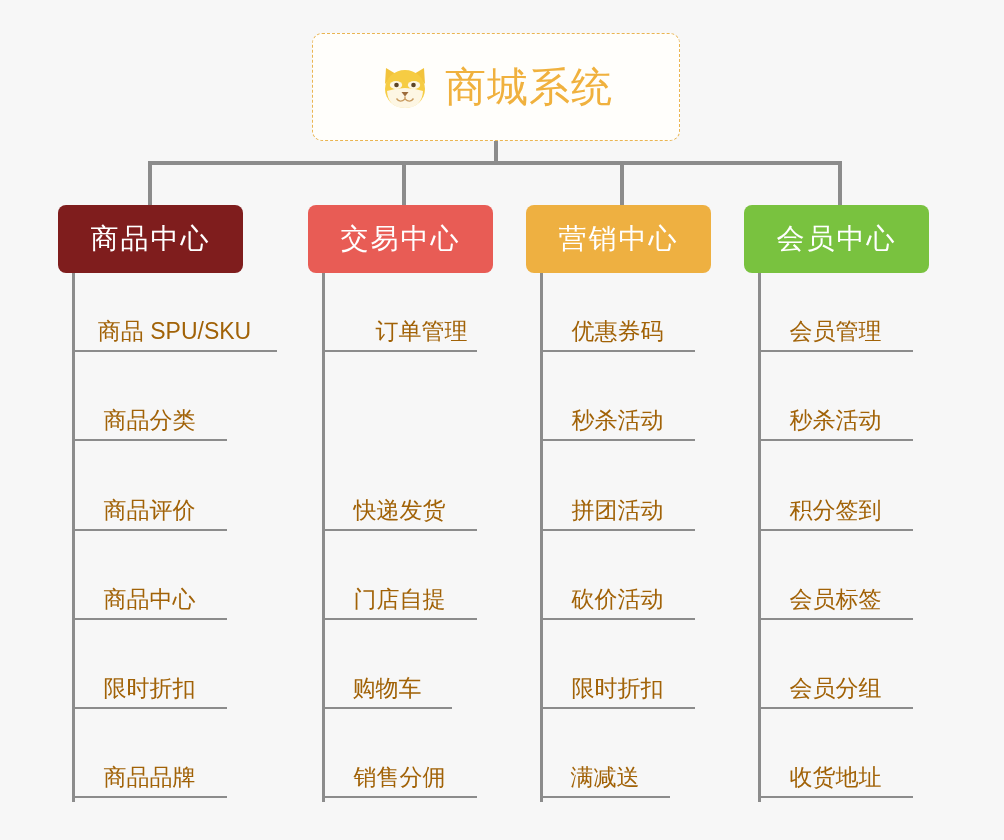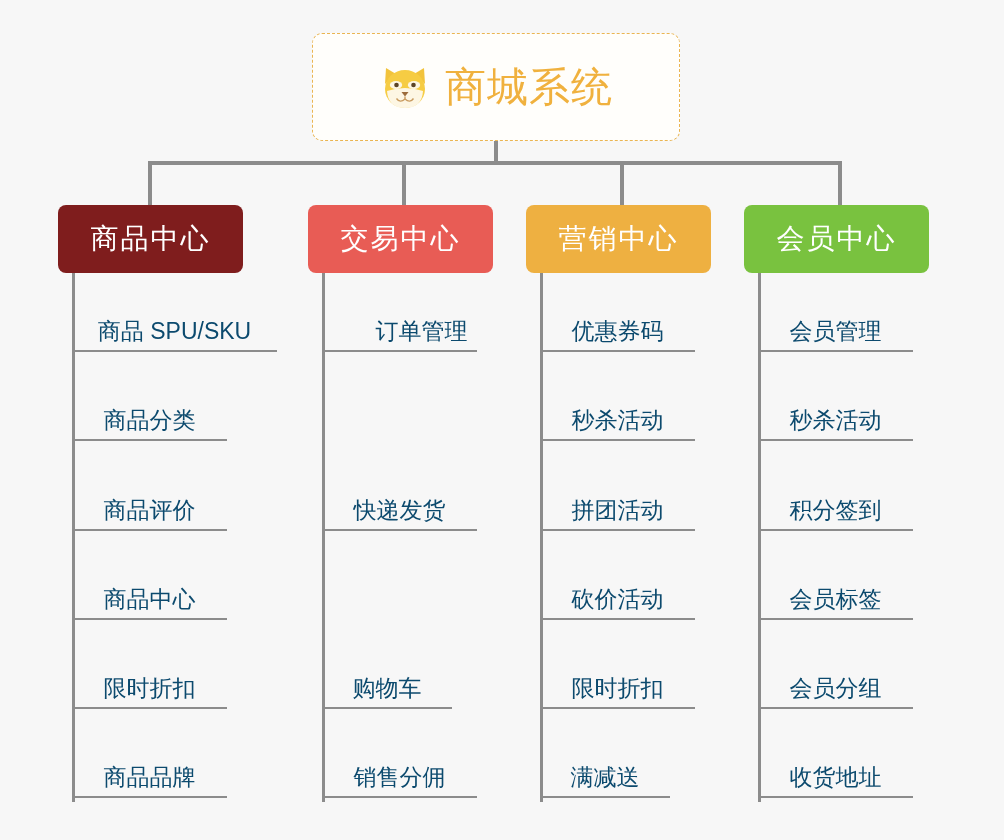--- a/index.html
+++ b/index.html
@@ -77,21 +77,21 @@
   .branch-stem {
     position: absolute;
     width: 3px;
     background: #8c8c8c;
   }
   .leaf {
     position: absolute;
     box-sizing: border-box;
     border-bottom: 2px solid #8c8c8c;
     padding: 0 4px 7px 4px;
-    color: #0c4a6e;
+    color: #a16207;
     font-size: 23px;
     line-height: 1;
     white-space: nowrap;
     text-align: center;
   }
 </style>
 </head>
 <body>
 
 <div id="canvas">
@@ -150,20 +150,21 @@
 
   <div class="leaf" style="left:72px; top:320px; min-width:205px;"><span>商品 SPU/SKU</span></div>
   <div class="leaf" style="left:72px; top:409px; min-width:155px;"><span>商品分类</span></div>
   <div class="leaf" style="left:72px; top:499px; min-width:155px;"><span>商品评价</span></div>
   <div class="leaf" style="left:72px; top:588px; min-width:155px;"><span>商品中心</span></div>
   <div class="leaf" style="left:72px; top:677px; min-width:155px;"><span>限时折扣</span></div>
   <div class="leaf" style="left:72px; top:766px; min-width:155px;"><span>商品品牌</span></div>
 
   <div class="leaf" style="left:322px; top:320px; min-width:155px;padding-left:48px;"><span>订单管理</span></div>
   <div class="leaf" style="left:322px; top:499px; min-width:155px;"><span>快递发货</span></div>
+  <div class="leaf" style="left:322px; top:588px; min-width:155px;"><span>门店自提</span></div>
   <div class="leaf" style="left:322px; top:677px; min-width:130px;"><span>购物车</span></div>
   <div class="leaf" style="left:322px; top:766px; min-width:155px;"><span>销售分佣</span></div>
 
   <div class="leaf" style="left:540px; top:320px; min-width:155px;"><span>优惠券码</span></div>
   <div class="leaf" style="left:540px; top:409px; min-width:155px;"><span>秒杀活动</span></div>
   <div class="leaf" style="left:540px; top:499px; min-width:155px;"><span>拼团活动</span></div>
   <div class="leaf" style="left:540px; top:588px; min-width:155px;"><span>砍价活动</span></div>
   <div class="leaf" style="left:540px; top:677px; min-width:155px;"><span>限时折扣</span></div>
   <div class="leaf" style="left:540px; top:766px; min-width:130px;"><span>满减送</span></div>
 

